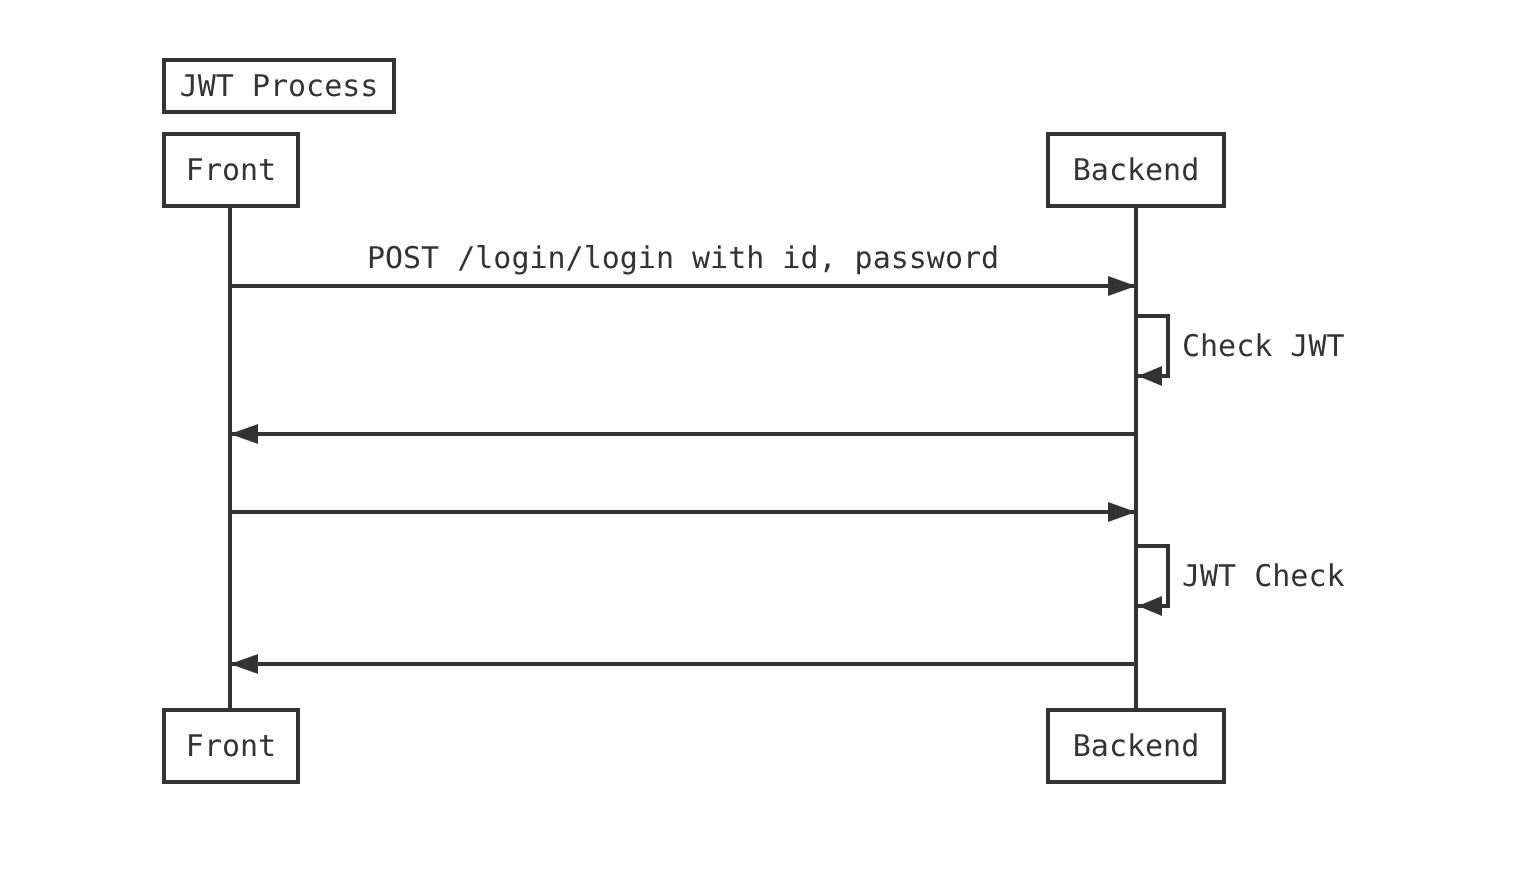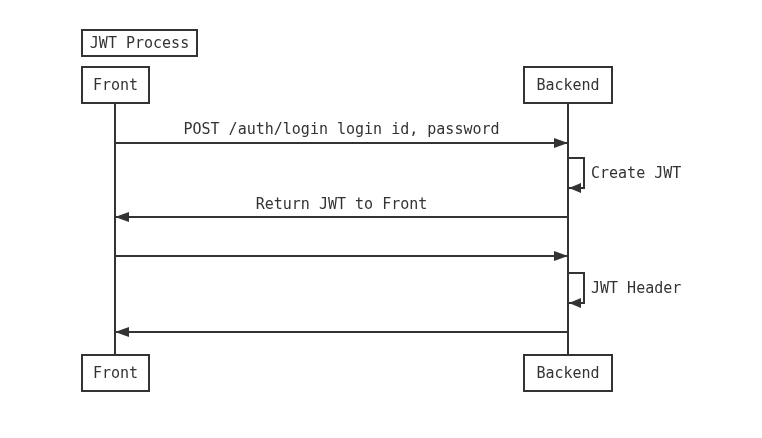--- a/index.html
+++ b/index.html
@@ -94,38 +94,37 @@
 <div class="canvas">
 
   <div class="box title-box">JWT Process</div>
 
   <div class="box actor-ft">Front</div>
   <div class="box actor-bt">Backend</div>
 
   <div class="lifeline lifeline-front"></div>
   <div class="lifeline lifeline-backend"></div>
 
-  <div class="msg-label" style="top:121px">POST /auth/login login id, password</div>
+  <div class="msg-label" style="top:121px">POST /login/login with id, password</div>
   <div class="msg-line" style="top:142px"></div>
   <div class="arrowhead right" style="top:138px"></div>
 
   <div class="self-loop" style="top:157px"></div>
   <div class="arrowhead self" style="top:183px"></div>
-  <div class="self-label" style="top:165px">Create JWT</div>
+  <div class="self-label" style="top:165px">Check JWT</div>
 
-  <div class="msg-label" style="top:196px">Return JWT to Front</div>
   <div class="msg-line" style="top:216px"></div>
   <div class="arrowhead left" style="top:212px"></div>
 
   <div class="msg-line" style="top:255px"></div>
   <div class="arrowhead right" style="top:251px"></div>
 
   <div class="self-loop" style="top:272px"></div>
   <div class="arrowhead self" style="top:298px"></div>
-  <div class="self-label" style="top:280px">JWT Header</div>
+  <div class="self-label" style="top:280px">JWT Check</div>
 
   <div class="msg-line" style="top:331px"></div>
   <div class="arrowhead left" style="top:327px"></div>
 
   <div class="box actor-fb">Front</div>
   <div class="box actor-bb">Backend</div>
 
 </div>
 
 </body></html>

